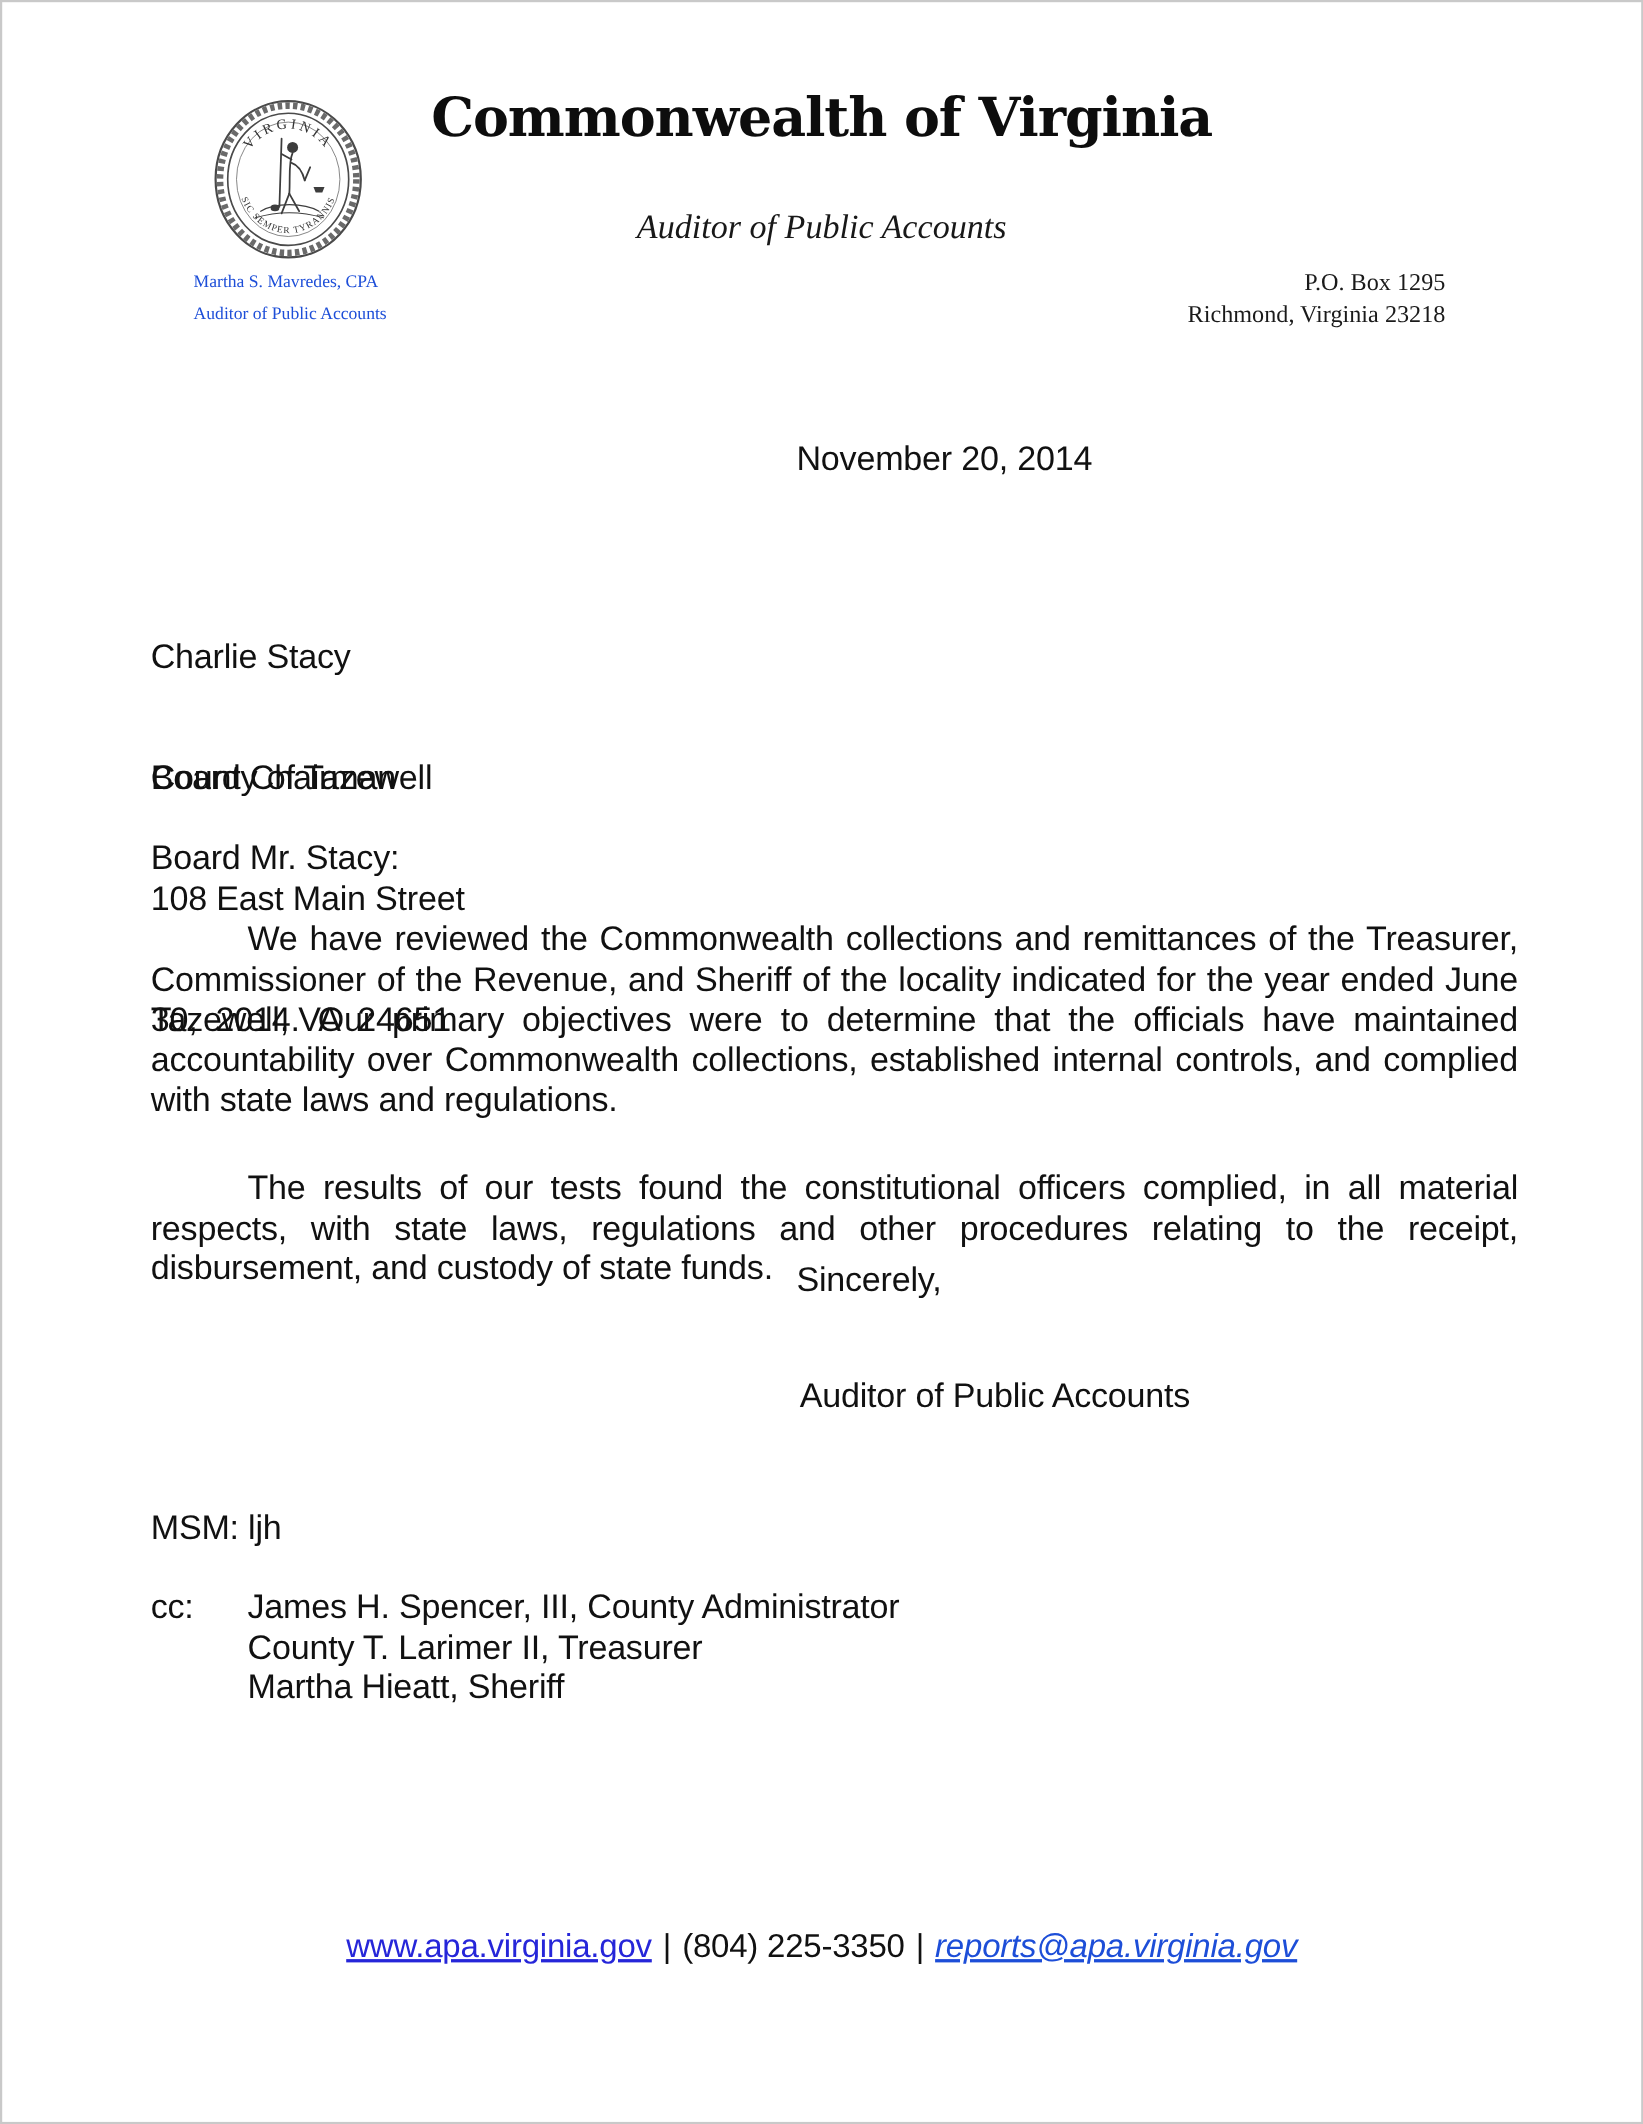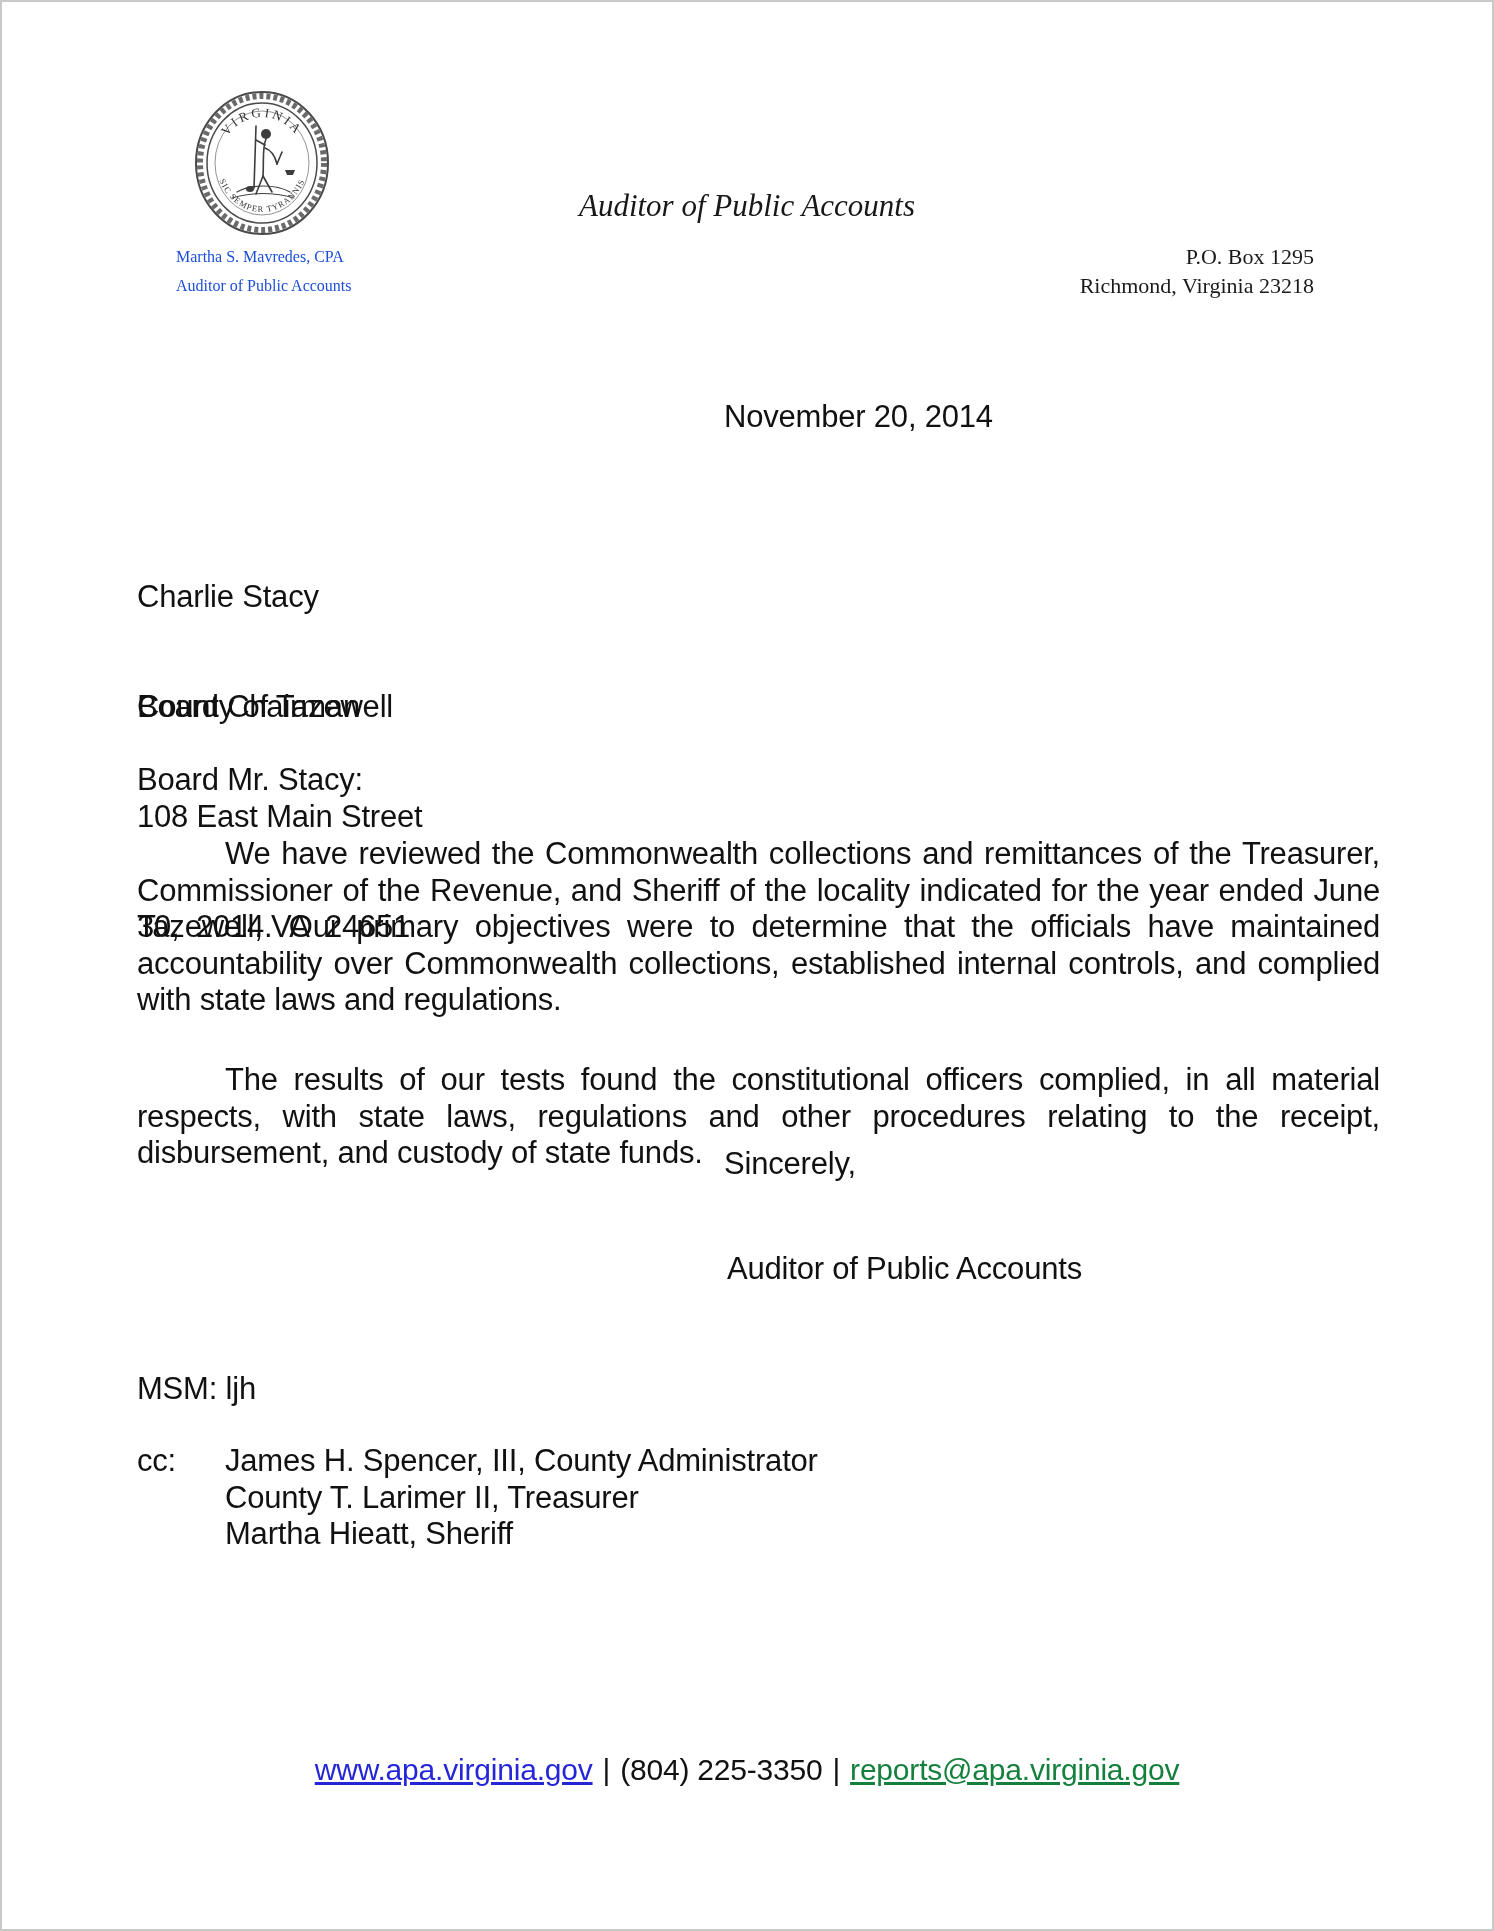--- a/index.html
+++ b/index.html
@@ -90,20 +90,21 @@
         <path d="M71 88 L64 106"></path>
           <path d="M71 88 L80 104"></path>
         <path d="M45 104 C58 96 84 96 98 104" stroke-width="1.2"></path>
         <ellipse cx="58" cy="101" rx="4" ry="3" fill="#3d3d3d" stroke="none"></ellipse>
         <path d="M40 110 C60 104 82 104 102 110" stroke-width="1"></path>
         <path d="M93 82 h10 l-2 5 h-6 z" fill="#3d3d3d" stroke="none"></path>
       </g>
     </svg>
   </div>
 
+  <div class="abs lh-title">Commonwealth of Virginia</div>
   <div class="abs lh-subtitle">Auditor of Public Accounts</div>
 
   <div class="abs lh-left">
     <div>Martha S. Mavredes, CPA</div>
     <div>Auditor of Public Accounts</div>
   </div>
 
   <div class="abs lh-right">
     <div>P.O. Box 1295</div>
     <div>Richmond, Virginia 23218</div>
@@ -132,16 +133,16 @@
   <div class="abs body-text cc-block">
     <div class="cc-label">cc:</div>
     <div>
       <div>James H. Spencer, III, County Administrator</div>
       <div>County T. Larimer II, Treasurer</div>
       <div>Martha Hieatt, Sheriff</div>
     </div>
   </div>
 
   <div class="abs footer">
-    <a href="#" class="footer-link" style="color: rgb(38, 38, 217);">www.apa.virginia.gov</a><span class="sep">|</span><span>(804) 225-3350</span><span class="sep">|</span><a href="#" class="footer-link" style="color: #15803d;">reports@apa.virginia.gov</a>
+    <a href="#" class="footer-link" style="color: rgb(38, 38, 217);">www.apa.virginia.gov</a><span class="sep">|</span><span>(804) 225-3350</span><span class="sep">|</span><a href="#" class="footer-link" style="color: #1d4ed8; font-style: italic;">reports@apa.virginia.gov</a>
   </div>
 
 </div>
 
 </body></html>

